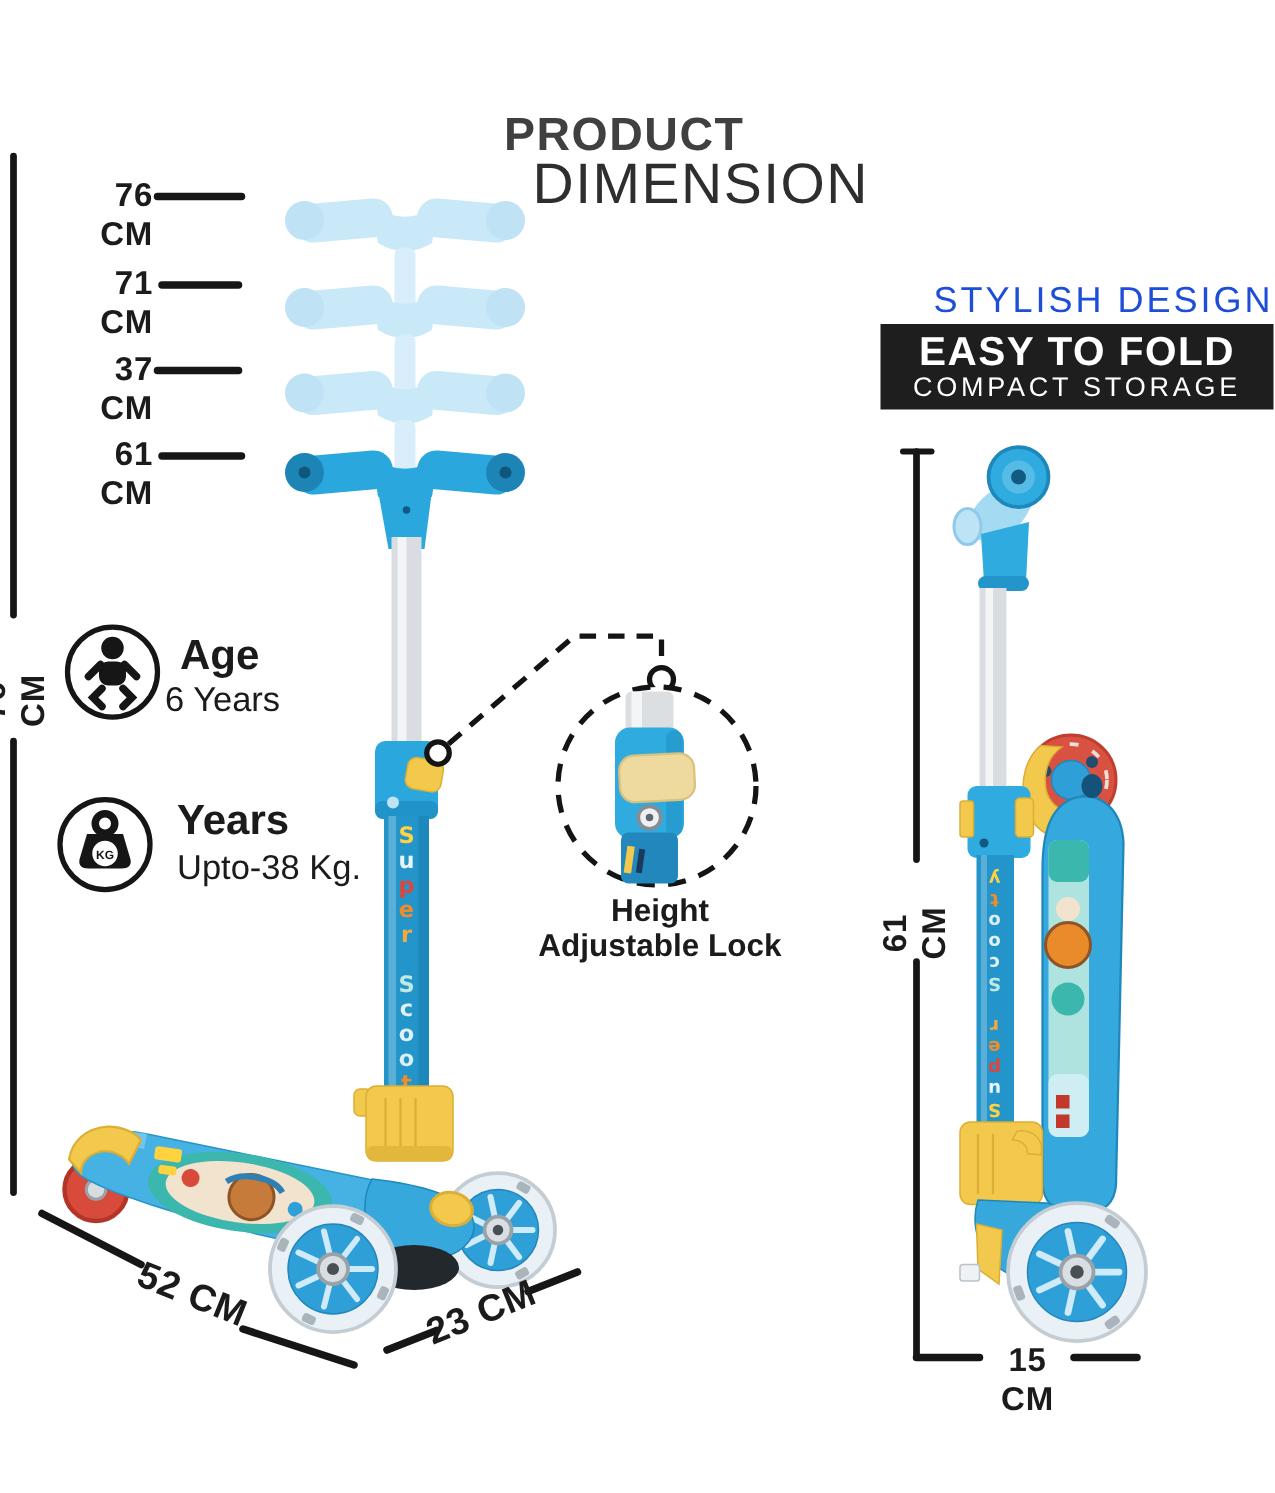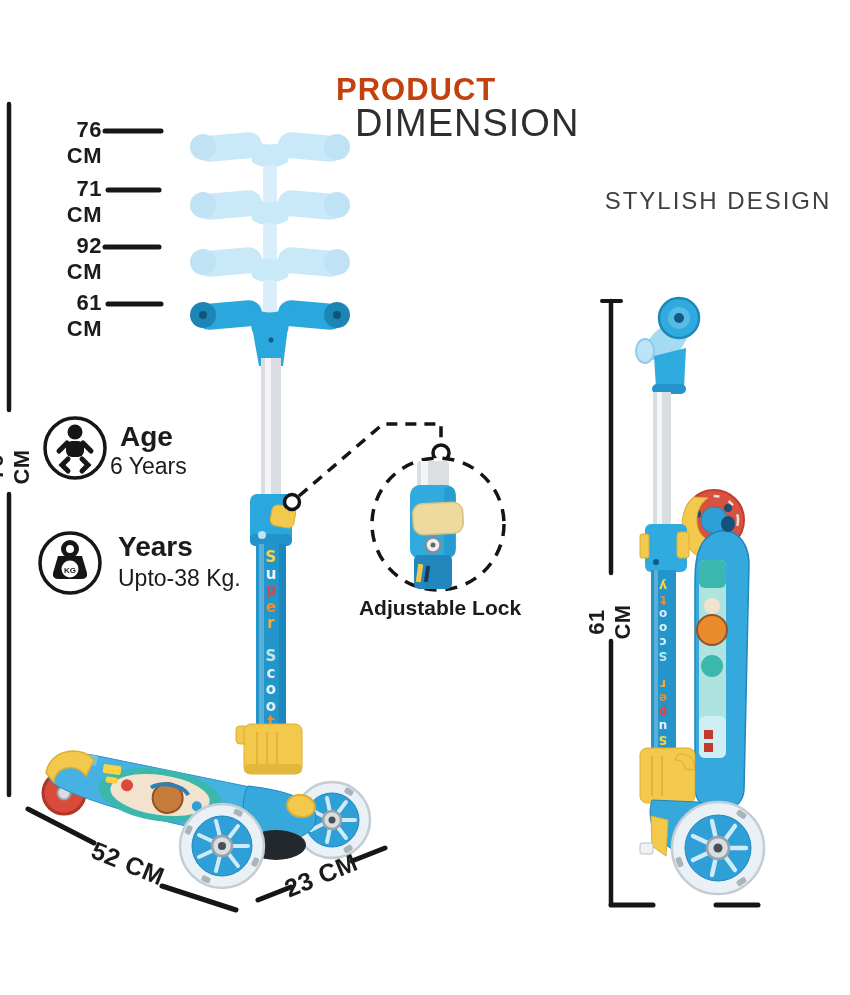--- a/index.html
+++ b/index.html
@@ -1,28 +1,28 @@
 <!DOCTYPE html>
 <html><head>
 <meta charset="utf-8">
 <style>
   html,body{margin:0;padding:0;background:#fff;}
   .stage{position:relative;width:850px;height:995px;background:#ffffff;overflow:hidden;
          font-family:"Liberation Sans",sans-serif;color:#1b1b1b;}
   .abs{position:absolute;}
-  .title1{font-size:31px;font-weight:800;letter-spacing:1px;color:#c2410c;}
+  .title1{font-size:31px;font-weight:800;letter-spacing:1px;color:#404040;}
   .title2{font-size:38px;font-weight:400;letter-spacing:1px;color:#2e2e2e;}
   .hlabel{font-size:22px;font-weight:800;letter-spacing:.5px;width:62px;text-align:right;}
   .rot90{transform:rotate(-90deg);transform-origin:center;}
   .measure{font-size:22px;font-weight:800;letter-spacing:.5px;text-align:center;}
   .diag{font-size:25px;font-weight:800;letter-spacing:.5px;text-align:center;width:84px;}
   .spec-title{font-size:28px;font-weight:800;}
   .spec-value{font-size:23px;font-weight:400;}
   .callout{width:220px;text-align:center;font-size:21px;font-weight:800;line-height:1.1;}
-  .r-heading{width:262px;text-align:center;font-size:24px;font-weight:400;letter-spacing:2px;color:#404040;}
+  .r-heading{width:262px;text-align:right;font-size:24px;font-weight:400;letter-spacing:2px;color:#1d4ed8;}
   .banner{width:262px;height:57px;display:flex;flex-direction:column;align-items:center;justify-content:center;
           background:#1e1e1e;color:#fff;}
   .banner-t{font-size:27px;font-weight:800;letter-spacing:1px;line-height:1.05;}
   .banner-s{font-size:18px;font-weight:400;letter-spacing:2.5px;line-height:1.15;}
 </style>
 </head>
 <body>
 
 <div class="stage">
 
@@ -309,21 +309,21 @@
         <circle cx="718" cy="848" r="4.5" fill="#495055"></circle>
       </g>
     </g>
   </svg>
 
   <div class="abs title1" style="left:336px;top:72px">PRODUCT</div>
   <div class="abs title2" style="left:355px;top:102px">DIMENSION</div>
 
   <div class="abs hlabel" style="left:40px;top:117px">76 CM</div>
   <div class="abs hlabel" style="left:40px;top:176px">71 CM</div>
-  <div class="abs hlabel" style="left:40px;top:233px">92 CM</div>
+  <div class="abs hlabel" style="left:40px;top:233px">37 CM</div>
   <div class="abs hlabel" style="left:40px;top:290px">61 CM</div>
 
   <div class="abs measure rot90" style="left:-24px;top:441px;width:66px">76 CM</div>
 
   <svg class="abs" style="left:42px;top:415px" width="66" height="66" viewBox="0 0 66 66">
     <circle cx="33" cy="33" r="30" fill="none" stroke="#161616" stroke-width="3.5"></circle>
     <circle cx="33" cy="17" r="7.5" fill="#161616"></circle>
     <rect x="24" y="26" width="18" height="16" rx="6" fill="#161616"></rect>
     <g stroke="#161616" stroke-width="5" stroke-linecap="round" fill="none">
       <line x1="25" y1="28" x2="17" y2="36"></line>
@@ -339,22 +339,28 @@
     <circle cx="33" cy="33" r="30" fill="none" stroke="#161616" stroke-width="3.5"></circle>
     <circle cx="33" cy="19" r="6.5" fill="none" stroke="#161616" stroke-width="5"></circle>
     <path d="M21 26 H45 L50 43 Q51 49 44 49 H22 Q15 49 16 43 Z" fill="#161616"></path>
     <circle cx="33" cy="39" r="8.5" fill="#ffffff"></circle>
     <text x="33" y="42.5" text-anchor="middle" font-size="8" font-weight="bold" fill="#161616" font-family="Liberation Sans, sans-serif">KG</text>
   </svg>
   <div class="abs spec-title" style="left:118px;top:531px">Years</div>
   <div class="abs spec-value" style="left:118px;top:565px">Upto-38 Kg.</div>
 
   <div class="abs callout" style="left:330px;top:596px">
+    <div>Height</div>
     <div>Adjustable Lock</div>
   </div>
 
   <div class="abs r-heading" style="left:587px;top:187px">STYLISH DESIGN</div>
+  <div class="abs banner" style="left: 587px; top: 216px; background: rgb(30, 30, 30);">
+    <div class="banner-t">EASY TO FOLD</div>
+    <div class="banner-s">COMPACT STORAGE</div>
+  </div>
 
   <div class="abs measure rot90" style="left:577px;top:596px;width:66px">61 CM</div>
+  <div class="abs measure" style="left:652px;top:894px;width:66px">15 CM</div>
 
   <div class="abs diag" style="left:86px;top:849px;transform:rotate(22deg)">52 CM</div>
   <div class="abs diag" style="left:279px;top:861px;transform:rotate(-22deg)">23 CM</div>
 </div>
 
 </body></html>

